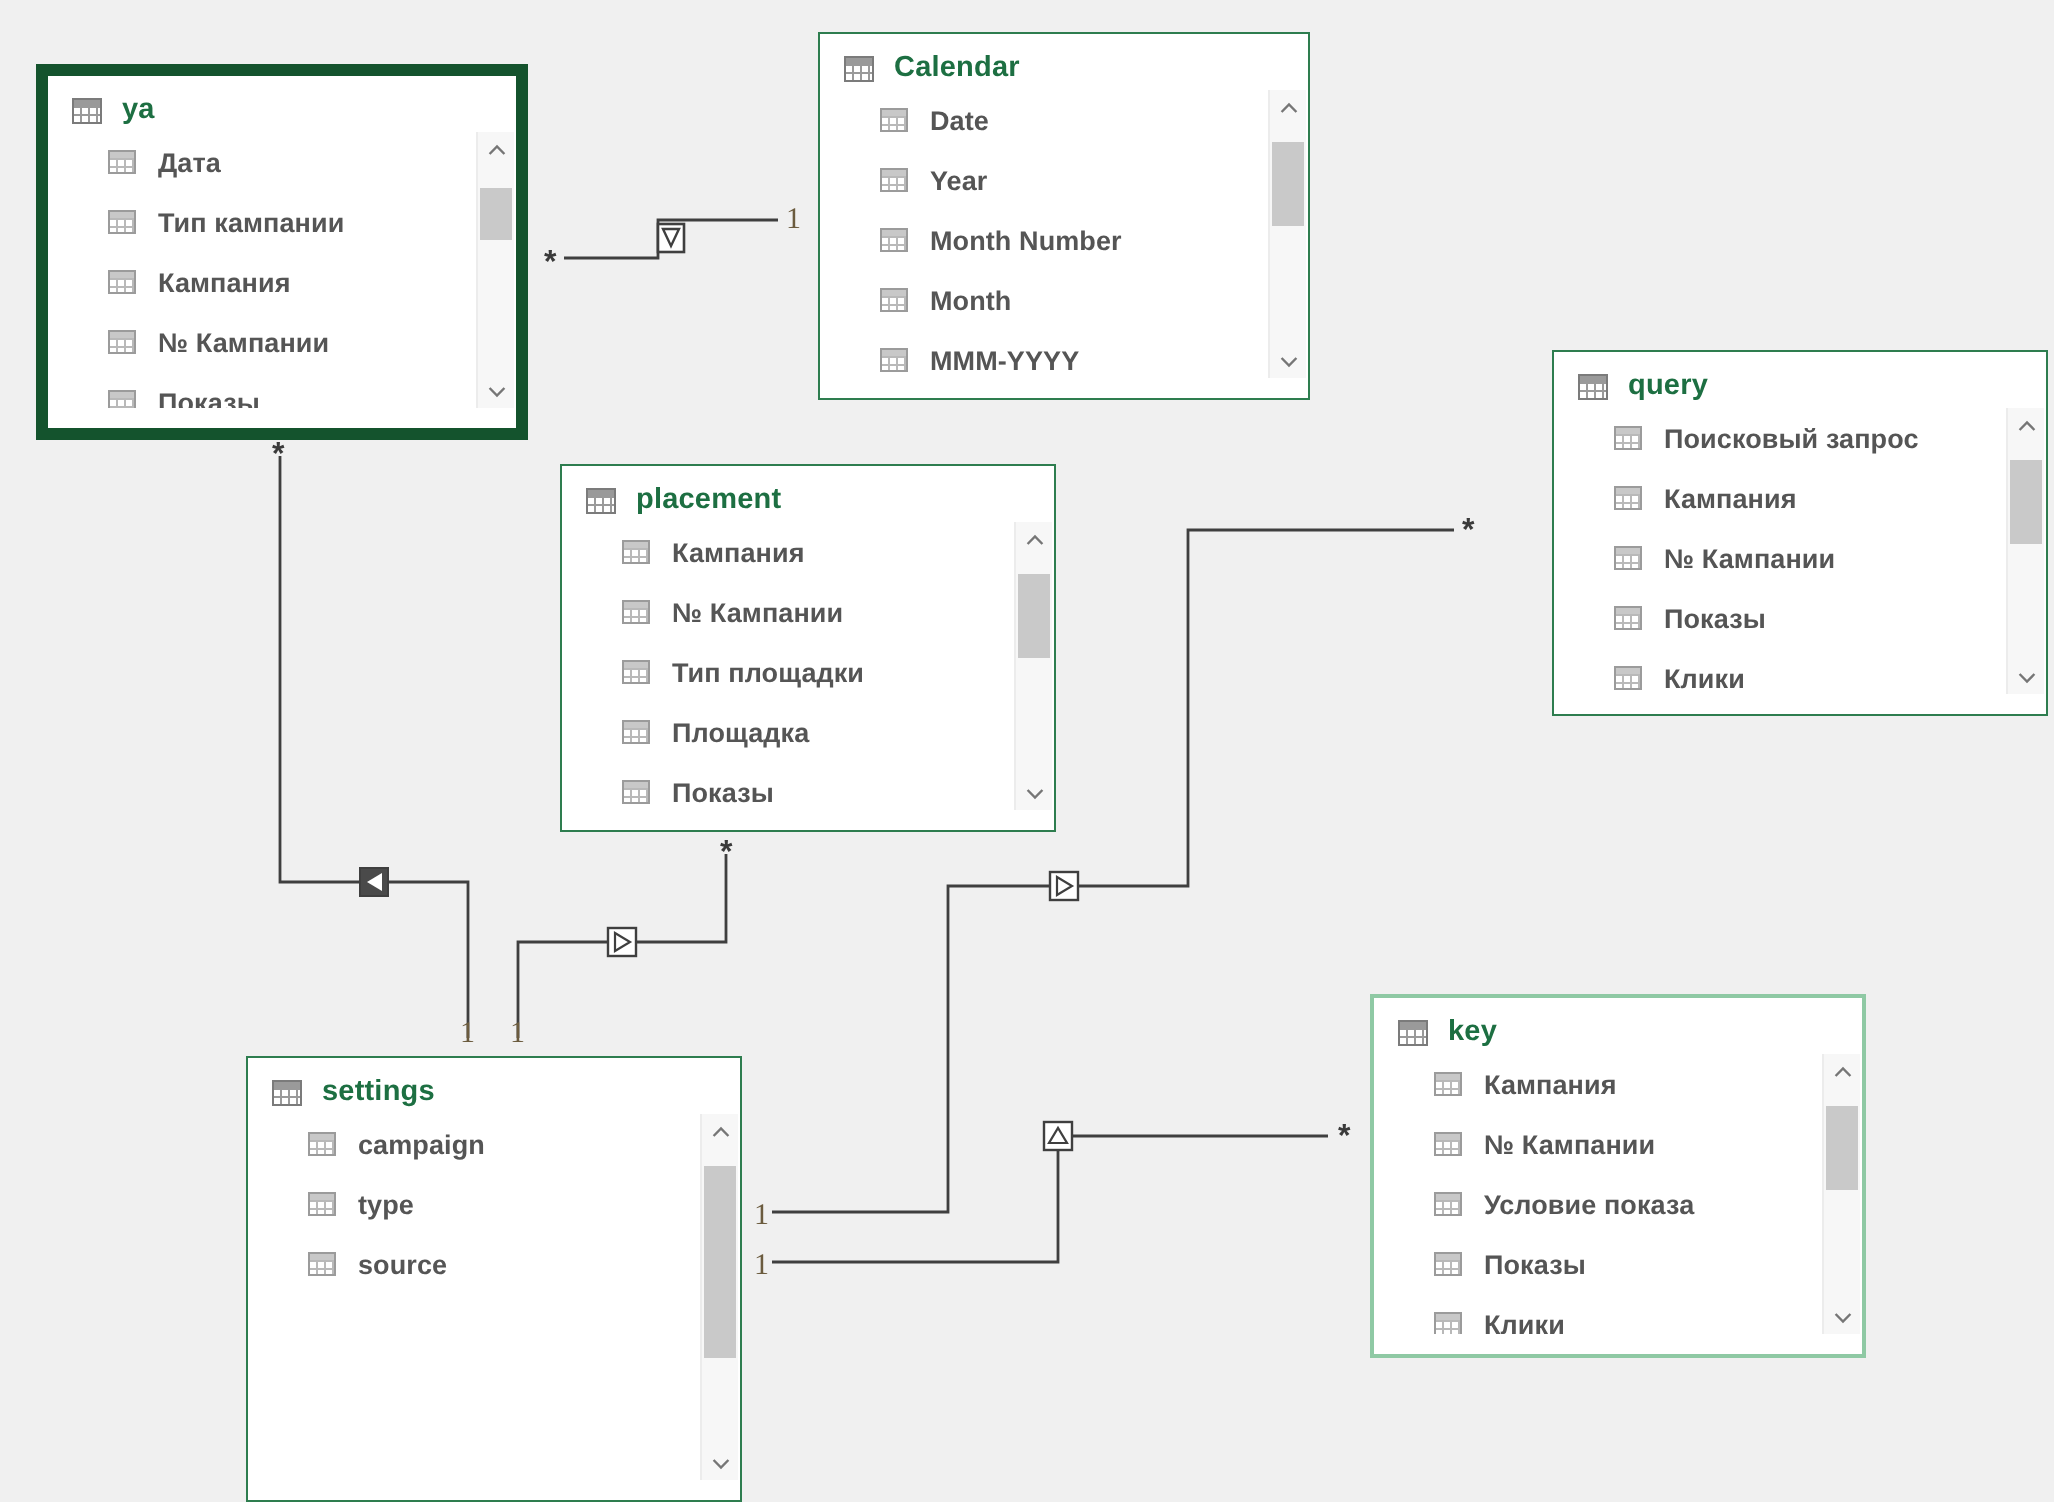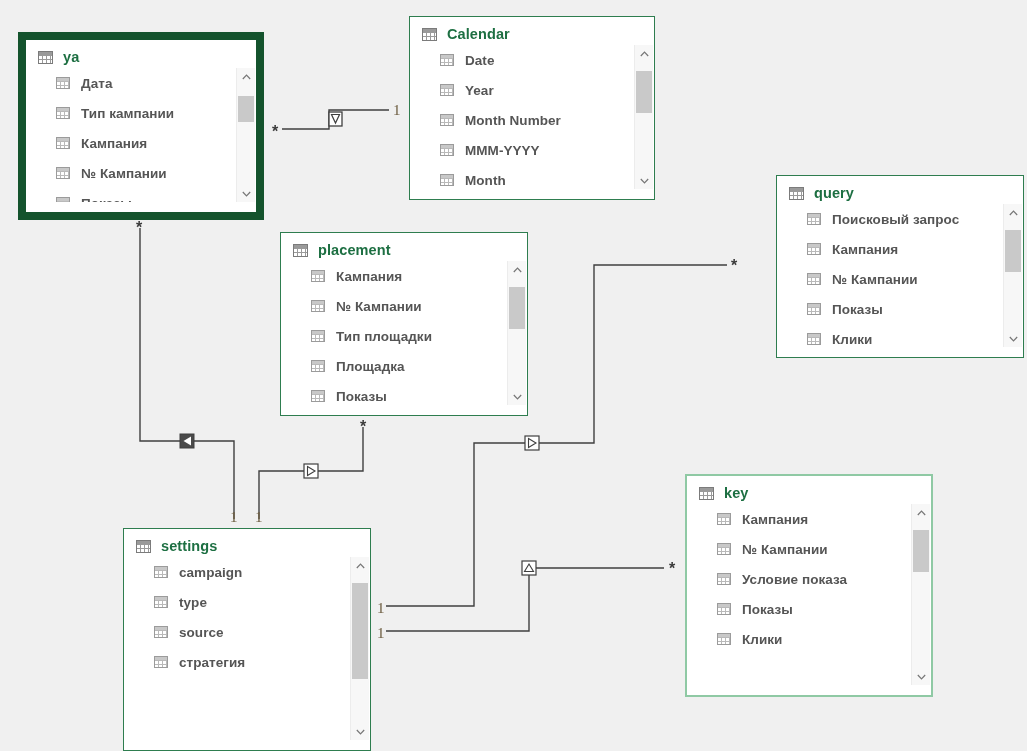--- a/index.html
+++ b/index.html
@@ -29,21 +29,21 @@
     height: 751px;
     pointer-events: none;
   }
   
   .table-card {
     position: absolute;
     background: #ffffff;
     box-sizing: border-box;
     overflow: hidden;
   }
-  .table-card.sel-light { border: 8px solid #14532d; }
+  .table-card.sel-light { border: 6px solid #14532d; }
   .table-card.sel-mid   { border: 2px solid #8fc9a4; }
   .table-card.sel-dark  { border: 1px solid #2e7d4f; }
 
   .table-header {
     display: flex;
     align-items: center;
     padding: 10px 0 4px 12px;
     height: 28px;
     box-sizing: border-box;
   }
@@ -263,26 +263,26 @@
             <div class="field-row">
               <span class="icon-grid-sm"></span>
               <span class="field-label">Year</span>
             </div>
             <div class="field-row">
               <span class="icon-grid-sm"></span>
               <span class="field-label">Month Number</span>
             </div>
             <div class="field-row">
               <span class="icon-grid-sm"></span>
+              <span class="field-label">Month</span>
+            </div>
+            <div class="field-row">
+              <span class="icon-grid-sm"></span>
               <span class="field-label">MMM-YYYY</span>
             </div>
-            <div class="field-row">
-              <span class="icon-grid-sm"></span>
-              <span class="field-label">Month</span>
-            </div>
           </div>
           <div class="vscroll">
             <span class="arrow up">
               <svg width="9" height="6" viewBox="0 0 9 6">
                 <path d="M0.8 5 L4.5 1.2 L8.2 5" fill="none" stroke="#767676" stroke-width="1.2"></path>
               </svg>
             </span>
             <span class="arrow down">
               <svg width="9" height="6" viewBox="0 0 9 6">
                 <path d="M0.8 1 L4.5 4.8 L8.2 1" fill="none" stroke="#767676" stroke-width="1.2"></path>
@@ -371,21 +371,21 @@
             </span>
             <span class="arrow down">
               <svg width="9" height="6" viewBox="0 0 9 6">
                 <path d="M0.8 1 L4.5 4.8 L8.2 1" fill="none" stroke="#767676" stroke-width="1.2"></path>
               </svg>
             </span>
             <span class="thumb" style="top:26px;height:42px"></span>
           </div>
         </div>
       </div>
-      <div class="table-card sel-mid" style="left: 685px; top: 474px; width: 248px; height: 223px;">
+      <div class="table-card sel-mid" style="left: 685px; top: 497px; width: 248px; height: 182px;">
         <div class="table-header">
           <span class="icon-grid-lg"></span>
           <span class="table-title">key</span>
         </div>
         <div class="fields-wrap">
           <div class="fields-list">
             <div class="field-row">
               <span class="icon-grid-sm"></span>
               <span class="field-label">Кампания</span>
             </div>
@@ -433,24 +433,20 @@
               <span class="field-label">campaign</span>
             </div>
             <div class="field-row">
               <span class="icon-grid-sm"></span>
               <span class="field-label">type</span>
             </div>
             <div class="field-row">
               <span class="icon-grid-sm"></span>
               <span class="field-label">source</span>
             </div>
-            <div class="field-row">
-              <span class="icon-grid-sm"></span>
-              <span class="field-label">стратегия</span>
-            </div>
           </div>
           <div class="vscroll">
             <span class="arrow up">
               <svg width="9" height="6" viewBox="0 0 9 6">
                 <path d="M0.8 5 L4.5 1.2 L8.2 5" fill="none" stroke="#767676" stroke-width="1.2"></path>
               </svg>
             </span>
             <span class="arrow down">
               <svg width="9" height="6" viewBox="0 0 9 6">
                 <path d="M0.8 1 L4.5 4.8 L8.2 1" fill="none" stroke="#767676" stroke-width="1.2"></path>

